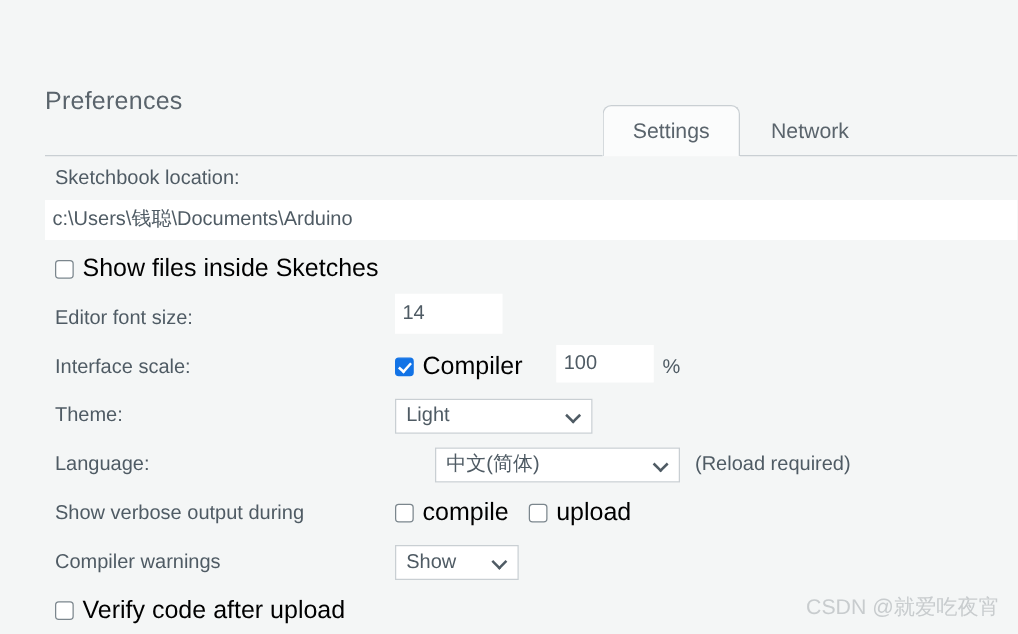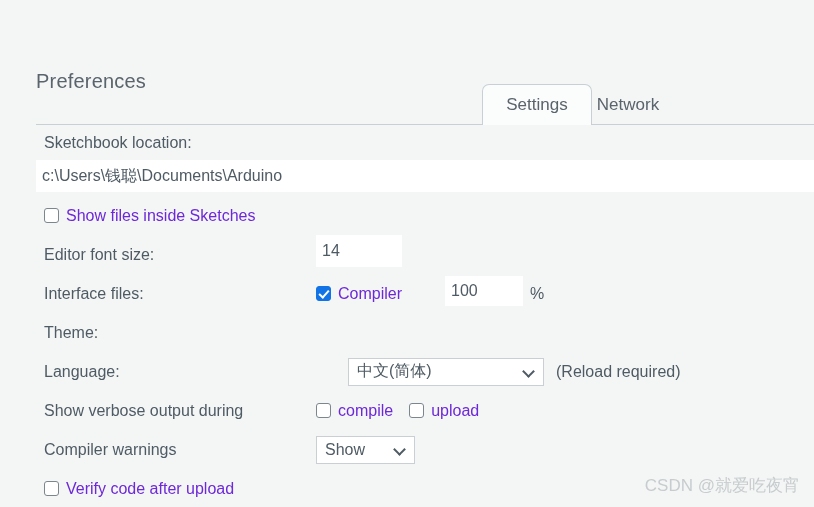--- a/index.html
+++ b/index.html
@@ -64,21 +64,21 @@
   }
   .tab-active {
     left: 482px;
     width: 110px;
     background: #fbfcfc;
     border: 1px solid #c9cfd3;
     border-bottom: none;
     border-radius: 7px 7px 0 0;
   }
   .tab-inactive {
-    left: 572px;
+    left: 592px;
     width: 112px;
     background: transparent;
     border: none;
   }
 
   
   .form {
     position: absolute;
     left: 0;
     top: 126px;
@@ -174,22 +174,22 @@
     position: absolute;
     left: 4px;
     top: 1px;
     width: 4px;
     height: 8px;
     border: solid #ffffff;
     border-width: 0 2px 2px 0;
     transform: rotate(42deg);
   }
   .cb-label {
-    font-size: 16px;
-    color: #6d28d9;
+    font-size: 20px;
+    color: #000000;
     white-space: nowrap;
   }
 
   
   .select {
     box-sizing: border-box;
     height: 28px;
     background: #ffffff;
     border: 1px solid #c9cfd3;
     display: inline-flex;
@@ -275,31 +275,35 @@
       <span class="cb-label">Show files inside Sketches</span>
     </span>
   </div>
 
   <div class="row row-std">
     <span class="label label-col">Editor font size:</span>
     <input class="text-input input-fontsize" type="text" value="14" style="">
   </div>
 
   <div class="row row-std">
-    <span class="label label-col">Interface files:</span>
+    <span class="label label-col">Interface scale:</span>
     <span class="cb-wrap field-col">
       <span class="cb cb-checked"></span>
       <span class="cb-label">Compiler</span>
     </span>
     <input class="text-input input-scale" type="text" value="100" style="">
     <span class="percent-sign">%</span>
   </div>
 
   <div class="row row-std">
     <span class="label label-col">Theme:</span>
+    <span class="select select-theme field-col">
+      <span>Light</span>
+      <span class="chev"></span>
+    </span>
   </div>
 
   <div class="row row-std">
     <span class="label label-col">Language:</span>
     <span class="field-col" style="display:inline-flex;align-items:center;margin-left:32px;">
       <span class="select select-language">
         <span>中文(简体)</span>
         <span class="chev"></span>
       </span>
       <span class="reload-note">(Reload required)</span>

